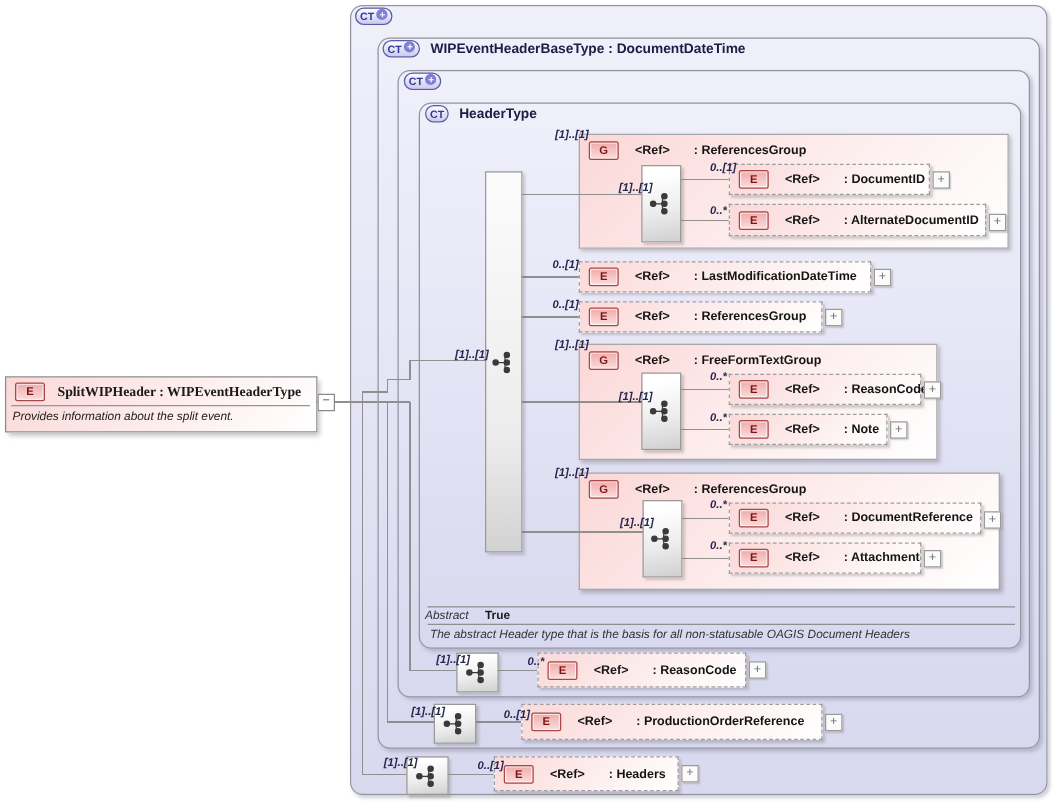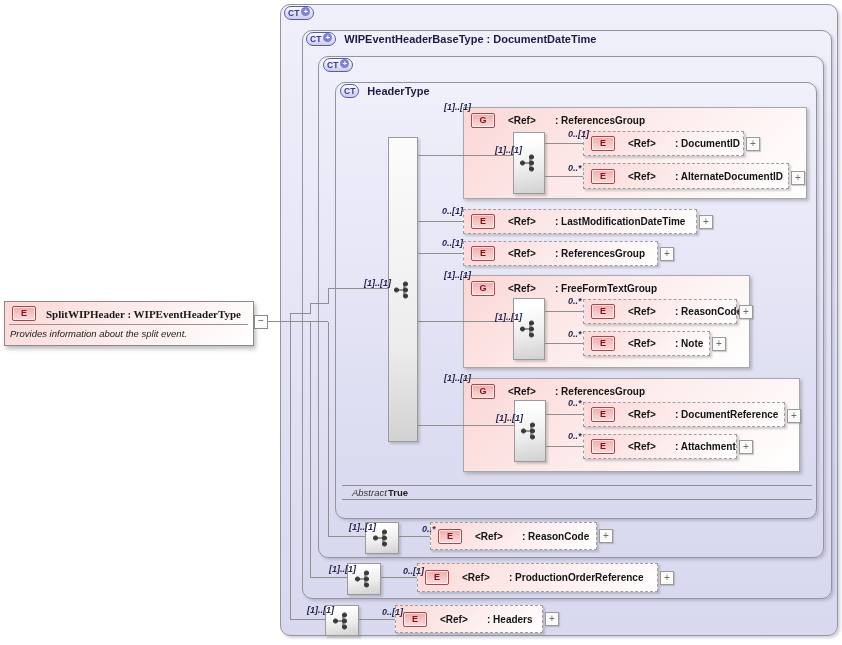--- a/index.html
+++ b/index.html
@@ -92,23 +92,24 @@
       </span>
   </div>
   <div class="c-head" style="left:340px;top:84px;">
     <span class="ct-pill">
         <span>CT</span>
       </span>
     <span class="t-title">HeaderType</span>
   </div>
 
   <div class="f-line" style="left:342px;top:485px;width:470px;"></div>
-  <div class="f-lab" style="left:352px;top:487px;">Abstract</div>
+  <div class="f-lab" style="left:340px;top:487px;">Abstract</div>
   <div class="f-val" style="left:388px;top:487px;">True</div>
   <div class="f-line" style="left:342px;top:499px;width:470px;"></div>
+  <div class="f-note" style="left:344px;top:502px;">The abstract Header type that is the basis for all non-statusable OAGIS Document Headers</div>
 
   <div class="g-box" style="left:463px;top:107px;width:342px;height:90px;">
     <div class="g-head">
       <span class="eg">G</span>
       <span class="refl">&lt;Ref&gt;</span>
       <span class="naml">: ReferencesGroup</span>
     </div>
   </div>
   <div class="g-box" style="left:463px;top:275px;width:285px;height:91px;">
     <div class="g-head">

